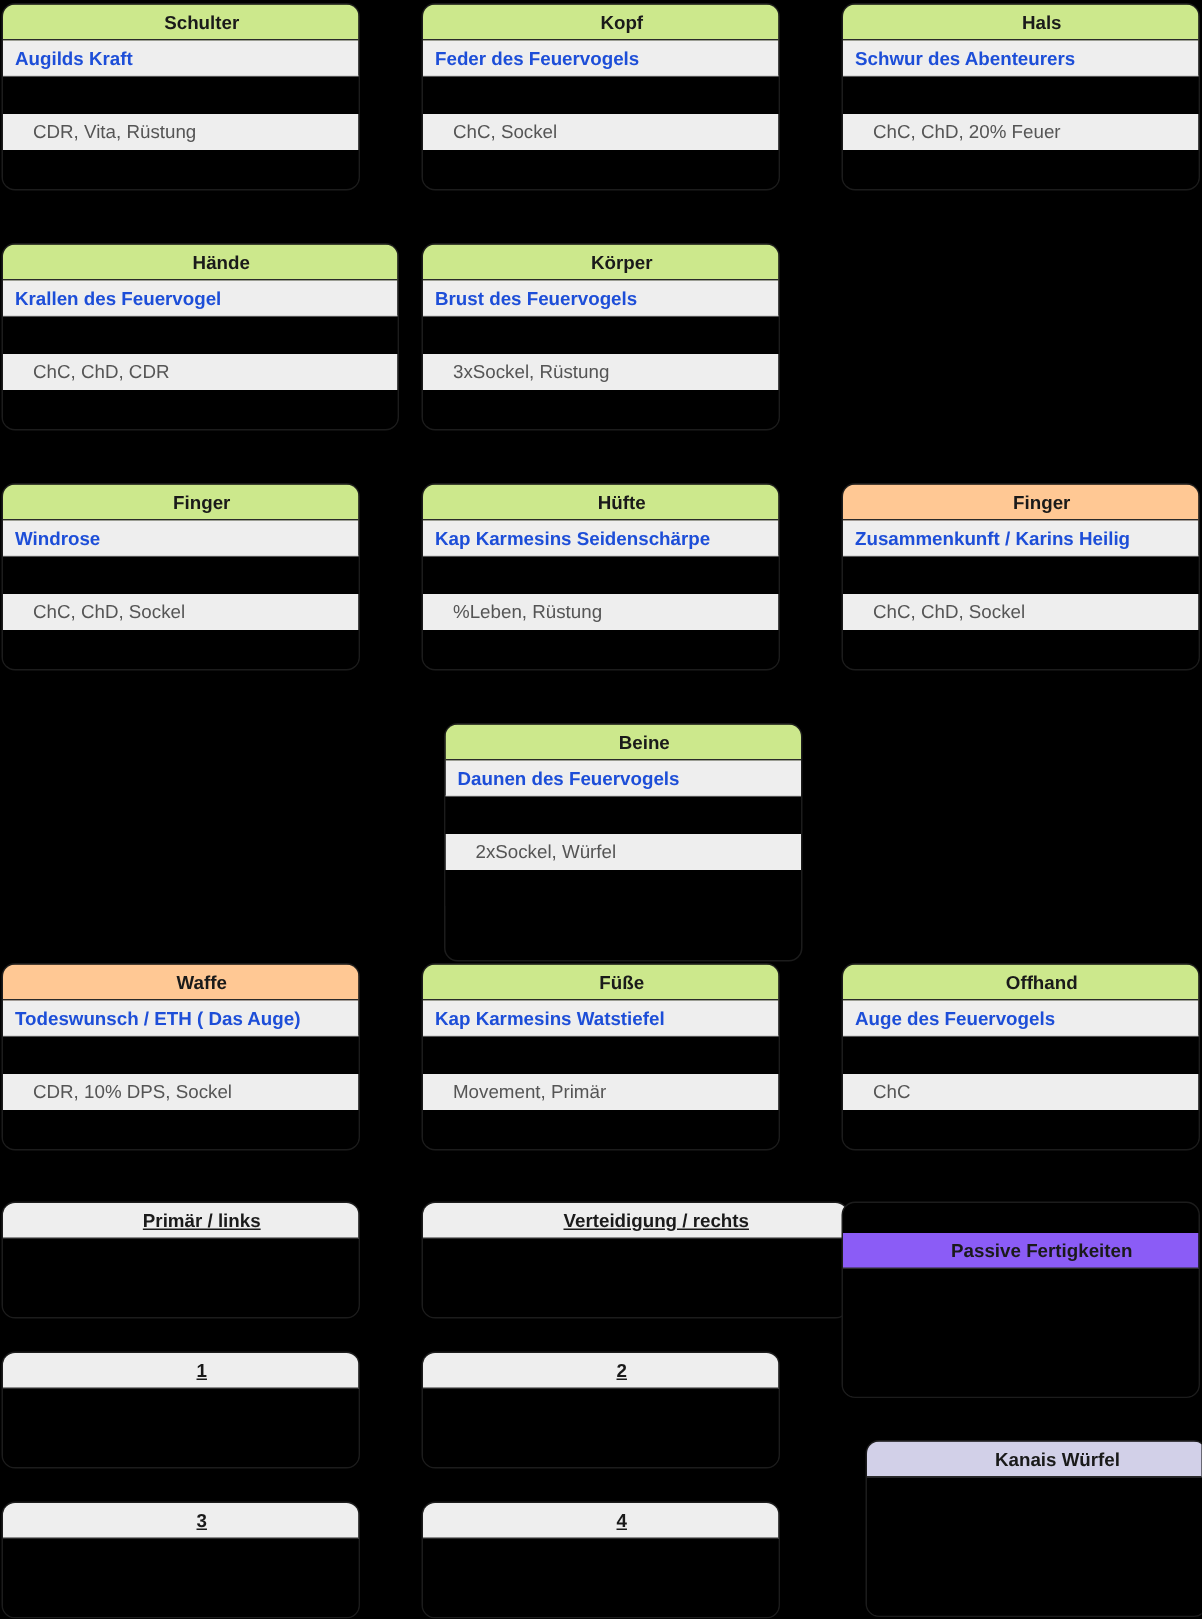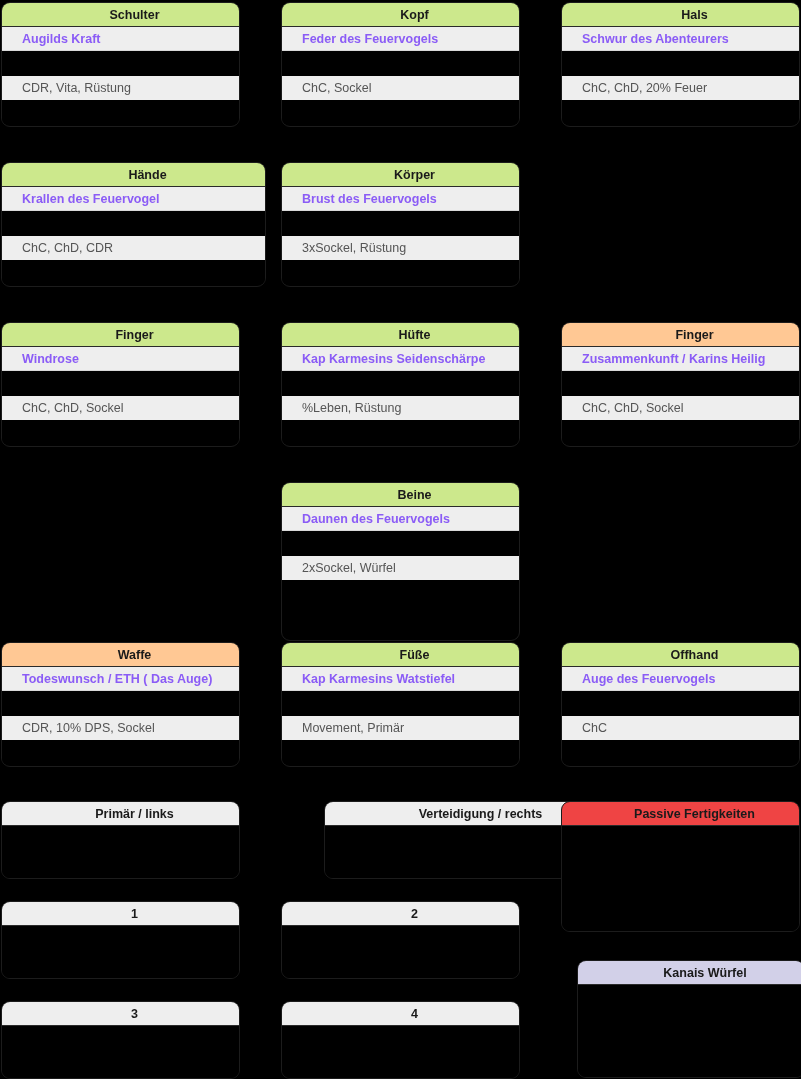--- a/index.html
+++ b/index.html
@@ -42,31 +42,31 @@
     font-size: 12.5px;
     font-weight: bold;
     color: #1a1a1a;
     border-bottom: 1px solid #2a2a2a;
     white-space: nowrap;
     overflow: hidden;
     padding-left: 28px;
   }
   .hdr-green  { background: #cce88c; }
   .hdr-orange { background: #ffc894; }
-  .hdr-blue   { background: #ef4444; }
+  .hdr-blue   { background: #8b5cf6; margin-top: 20px; }
   .hdr-purple { background: #d2d0e8; }
-  .hdr-gray   { background: #eeeeee; }
+  .hdr-gray   { background: #eeeeee; text-decoration: underline; }
 
   .row-name {
     box-sizing: border-box;
     height: 24px;
     line-height: 24px;
-    padding-left: 20px;
+    padding-left: 8px;
     background: #eeeeee;
-    color: #8b5cf6;
+    color: #1d4ed8;
     font-size: 12.5px;
     font-weight: bold;
     white-space: nowrap;
     overflow: hidden;
     border-bottom: 1px solid #d8d8d8;
   }
 
   .row-blank {
     box-sizing: border-box;
     height: 25px;
@@ -162,21 +162,21 @@
   </div>
 
   <div class="card" style="left:561px; top:322px; width:239px; height:125px;">
     <div class="card-header hdr-orange">Finger</div>
     <div class="row-name">Zusammenkunft / Karins Heilig</div>
     <div class="row-blank"></div>
     <div class="row-stats">ChC, ChD, Sockel</div>
     <div class="row-foot"></div>
   </div>
 
-  <div class="card" style="left:281px; top:482px; width:239px; height:159px;">
+  <div class="card" style="left:296px; top:482px; width:239px; height:159px;">
     <div class="card-header hdr-green">Beine</div>
     <div class="row-name">Daunen des Feuervogels</div>
     <div class="row-blank"></div>
     <div class="row-stats">2xSockel, Würfel</div>
     <div class="row-foot"></div>
   </div>
 
   <div class="card" style="left:1px; top:642px; width:239px; height:125px;">
     <div class="card-header hdr-orange">Waffe</div>
     <div class="row-name">Todeswunsch / ETH ( Das Auge)</div>
@@ -199,21 +199,21 @@
     <div class="row-blank"></div>
     <div class="row-stats">ChC</div>
     <div class="row-foot"></div>
   </div>
 
   <div class="card" style="left:1px; top:801px; width:239px; height:78px;">
     <div class="card-header hdr-gray">Primär / links</div>
     <div class="card-empty-body" style="height:53px;"></div>
   </div>
 
-  <div class="card" style="left:281px; top:801px; width:285px; height:78px;margin-left:43px;">
+  <div class="card" style="left:281px; top:801px; width:285px; height:78px;">
     <div class="card-header hdr-gray">Verteidigung / rechts</div>
     <div class="card-empty-body" style="height:53px;"></div>
   </div>
 
   <div class="card" style="left:561px; top:801px; width:239px; height:131px;">
     <div class="card-header hdr-blue">Passive Fertigkeiten</div>
     <div class="card-empty-body" style="height:106px;"></div>
   </div>
 
   <div class="card" style="left:1px; top:901px; width:239px; height:78px;">

